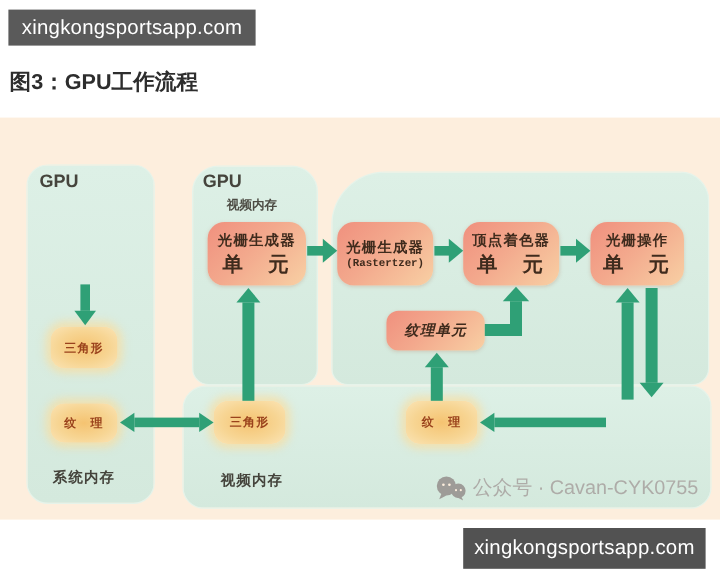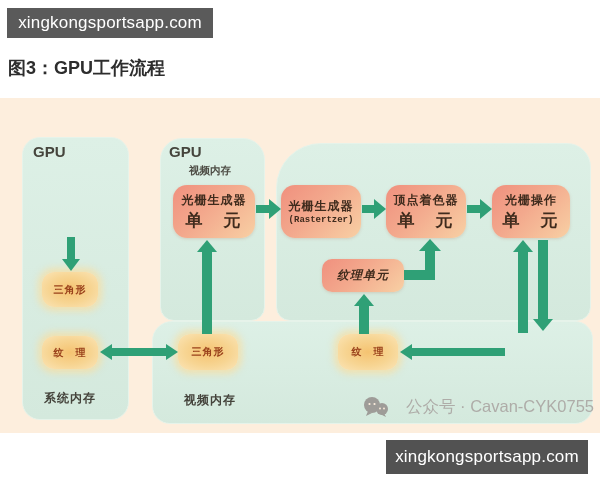--- a/index.html
+++ b/index.html
@@ -57,21 +57,21 @@
 
   .shaft{position:absolute;background:var(--arrow-green);}
   .head{position:absolute;width:0;height:0;border-style:solid;}
   .head.right{border-color:transparent transparent transparent var(--arrow-green);}
   .head.left{border-color:transparent var(--arrow-green) transparent transparent;}
   .head.up{border-color:transparent transparent var(--arrow-green) transparent;}
   .head.down{border-color:var(--arrow-green) transparent transparent transparent;}
 
   .watermark{position:absolute;left:362px;top:394px;width:235px;height:26px;color:#aeaca8;}
   .watermark .wm-icon{position:absolute;left:0;top:2px;}
-  .watermark .wm-text{position:absolute;left:44px;top:2px;font-size:16.5px;white-space:nowrap;}
+  .watermark .wm-text{position:absolute;left:32px;top:2px;font-size:16.5px;white-space:nowrap;}
   .watermark .wm-overlay{position:absolute;left:76px;top:1px;font-size:16.5px;font-weight:bold;
     opacity:0.6;color:#8f8d89;letter-spacing:2px;white-space:nowrap;
     font-family:"Liberation Serif","DejaVu Serif",serif;}
 </style>
 </head>
 <body>
 
 <div class="stage">
 
   <div class="banner top">

